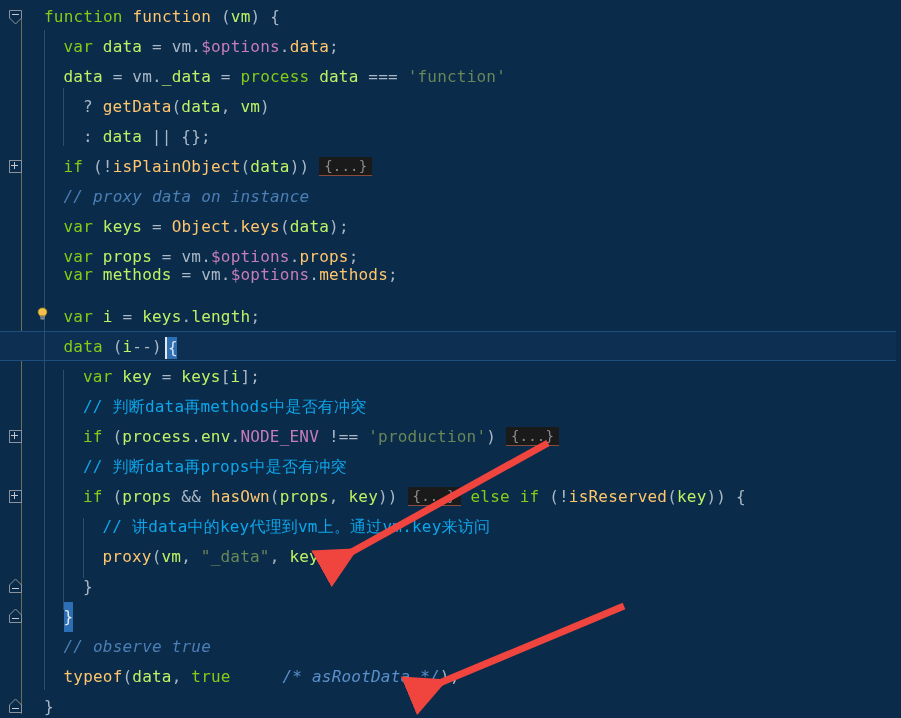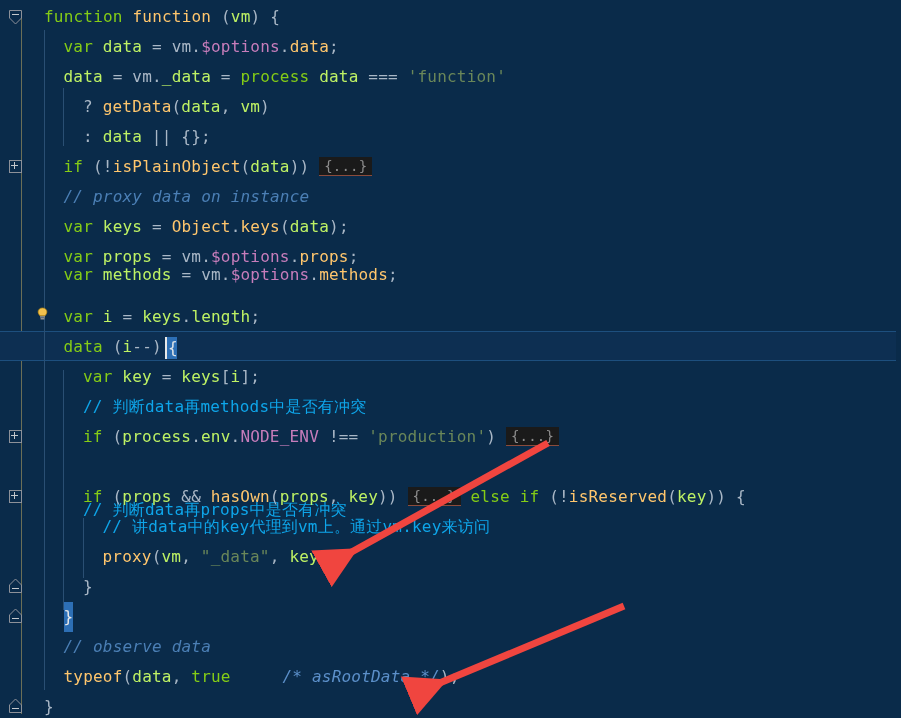--- a/index.html
+++ b/index.html
@@ -213,27 +213,27 @@
         <div class="line" style="top: 182px; left: 31.5px;"><span class="cmt">// proxy data on instance</span></div>
         <div class="line" style="top: 212px; left: 31.5px;"><span class="kw">var </span><span class="prop">keys </span><span class="op">= </span><span class="glob">Object</span><span class="ident">.</span><span class="fn">keys</span><span class="ident">(</span><span class="prop">data</span><span class="ident">);</span></div>
         <div class="line" style="top: 242px; left: 31.5px;"><span class="kw">var </span><span class="prop">props </span><span class="op">= </span><span class="ident">vm.</span><span class="const">$options</span><span class="ident">.</span><span class="fn">props</span><span class="ident">;</span></div>
         <div class="line" style="top: 260px; left: 31.5px;"><span class="kw">var </span><span class="prop">methods </span><span class="op">= </span><span class="ident">vm.</span><span class="const">$options</span><span class="ident">.</span><span class="fn">methods</span><span class="ident">;</span></div>
         <div class="line" style="top: 302px; left: 31.5px;"><span class="kw">var </span><span class="prop">i </span><span class="op">= </span><span class="prop">keys</span><span class="ident">.</span><span class="prop">length</span><span class="ident">;</span></div>
         <div class="cur-line-bg" style="top: 331px; left: -32px;"></div>
         <div class="line" style="top: 332px; left: 31.5px;"><span class="kw">data </span><span class="ident">(</span><span class="prop">i</span><span class="op">--) </span></div>
         <div class="line" style="top: 362px; left: 51px;"><span class="kw">var </span><span class="prop">key </span><span class="op">= </span><span class="prop">keys</span><span class="ident">[</span><span class="prop">i</span><span class="ident">];</span></div>
         <div class="line" style="top: 392px; left: 51px;"><span class="cmtzh">// 判断data再methods中是否有冲突</span></div>
         <div class="line" style="top: 422px; left: 51px;"><span class="kw">if </span><span class="ident">(</span><span class="prop">process</span><span class="ident">.</span><span class="prop">env</span><span class="ident">.</span><span class="const">NODE_ENV </span><span class="op">!== </span><span class="str">'production'</span><span class="ident">) </span><span class="fold-ph">{...}</span></div>
-        <div class="line" style="top: 452px; left: 51px; margin-top: 43px;"><span class="cmtzh">// 判断data再props中是否有冲突</span></div>
+        <div class="line" style="top: 452px; left: 51px;"><span class="cmtzh">// 判断data再props中是否有冲突</span></div>
         <div class="line" style="top: 482px; left: 51px;"><span class="kw">if </span><span class="ident">(</span><span class="prop">props </span><span class="op">&amp;&amp; </span><span class="fn">hasOwn</span><span class="ident">(</span><span class="prop">props</span><span class="ident">, </span><span class="prop">key</span><span class="ident">)) </span><span class="fold-ph">{...}</span><span class="kw"> else </span><span class="kw">if </span><span class="ident">(!</span><span class="fn">isReserved</span><span class="ident">(</span><span class="prop">key</span><span class="ident">)) {</span></div>
         <div class="line" style="top: 512px; left: 70.5px;"><span class="cmtzh">// 讲data中的key代理到vm上。通过vm.key来访问</span></div>
         <div class="line" style="top: 542px; left: 70.5px;"><span class="fn">proxy</span><span class="ident">(</span><span class="prop">vm</span><span class="ident">, </span><span class="str">"_data"</span><span class="ident">, </span><span class="prop">key</span><span class="ident">);</span></div>
         <div class="line" style="top: 572px; left: 51px;"><span class="ident">}</span></div>
         <div class="line" style="top: 602px; left: 31.5px;"><span class="brace-hl">}</span></div>
-        <div class="line" style="top: 632px; left: 31.5px;"><span class="cmt">// observe data</span></div>
+        <div class="line" style="top: 632px; left: 31.5px;"><span class="cmt">// observe true</span></div>
         <div class="line" style="top: 662px; left: 31.5px;"><span class="fn">typeof</span><span class="ident">(</span><span class="prop">data</span><span class="ident">, </span><span class="kw">true </span><span class="blockcmt">/* asRootData */</span><span class="ident">);</span></div>
         <div class="line" style="top: 692px; left: 12px;"><span class="ident">}</span></div>
         <div class="indent-guide" style="left: 12px; top: 30px; height: 660px;"></div>
         <div class="indent-guide" style="left: 31px; top: 88px; height: 58px;"></div>
         <div class="indent-guide" style="left: 31px; top: 370px; height: 240px;"></div>
         <div class="indent-guide" style="left: 51px; top: 518px; height: 60px;"></div>
       </div>
   </div>
 
   <svg class="annot" width="901" height="718">

